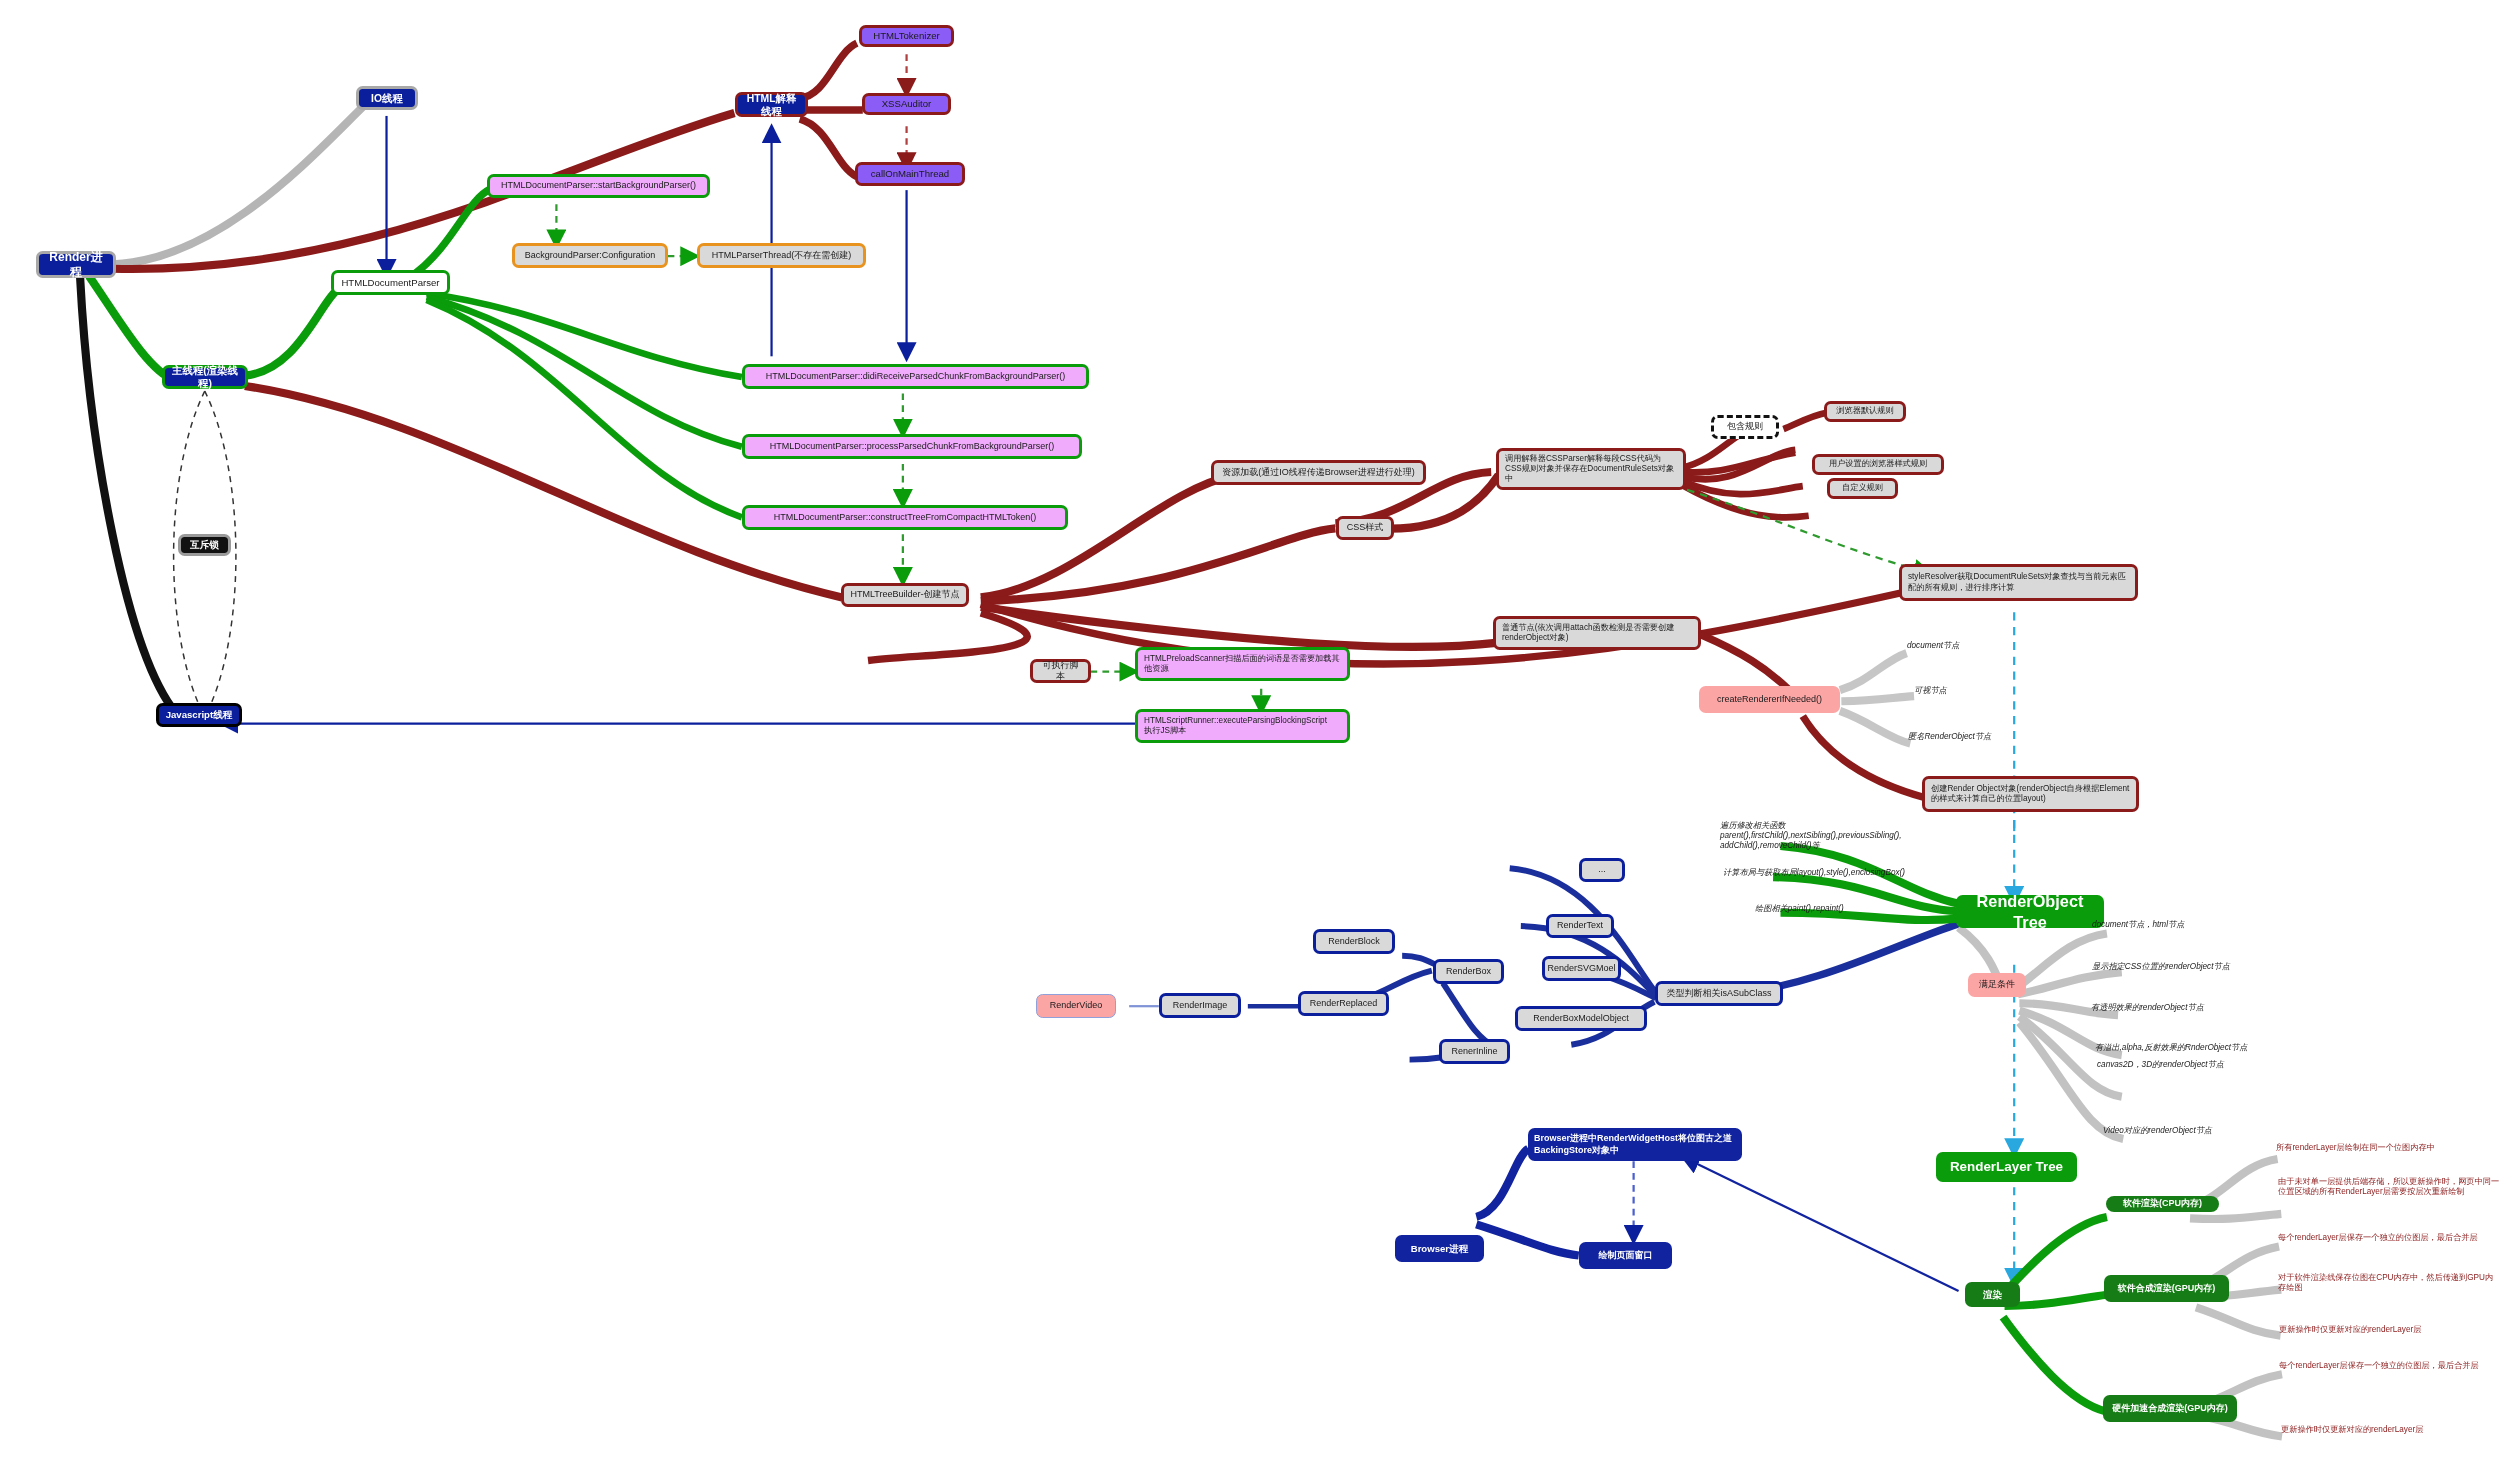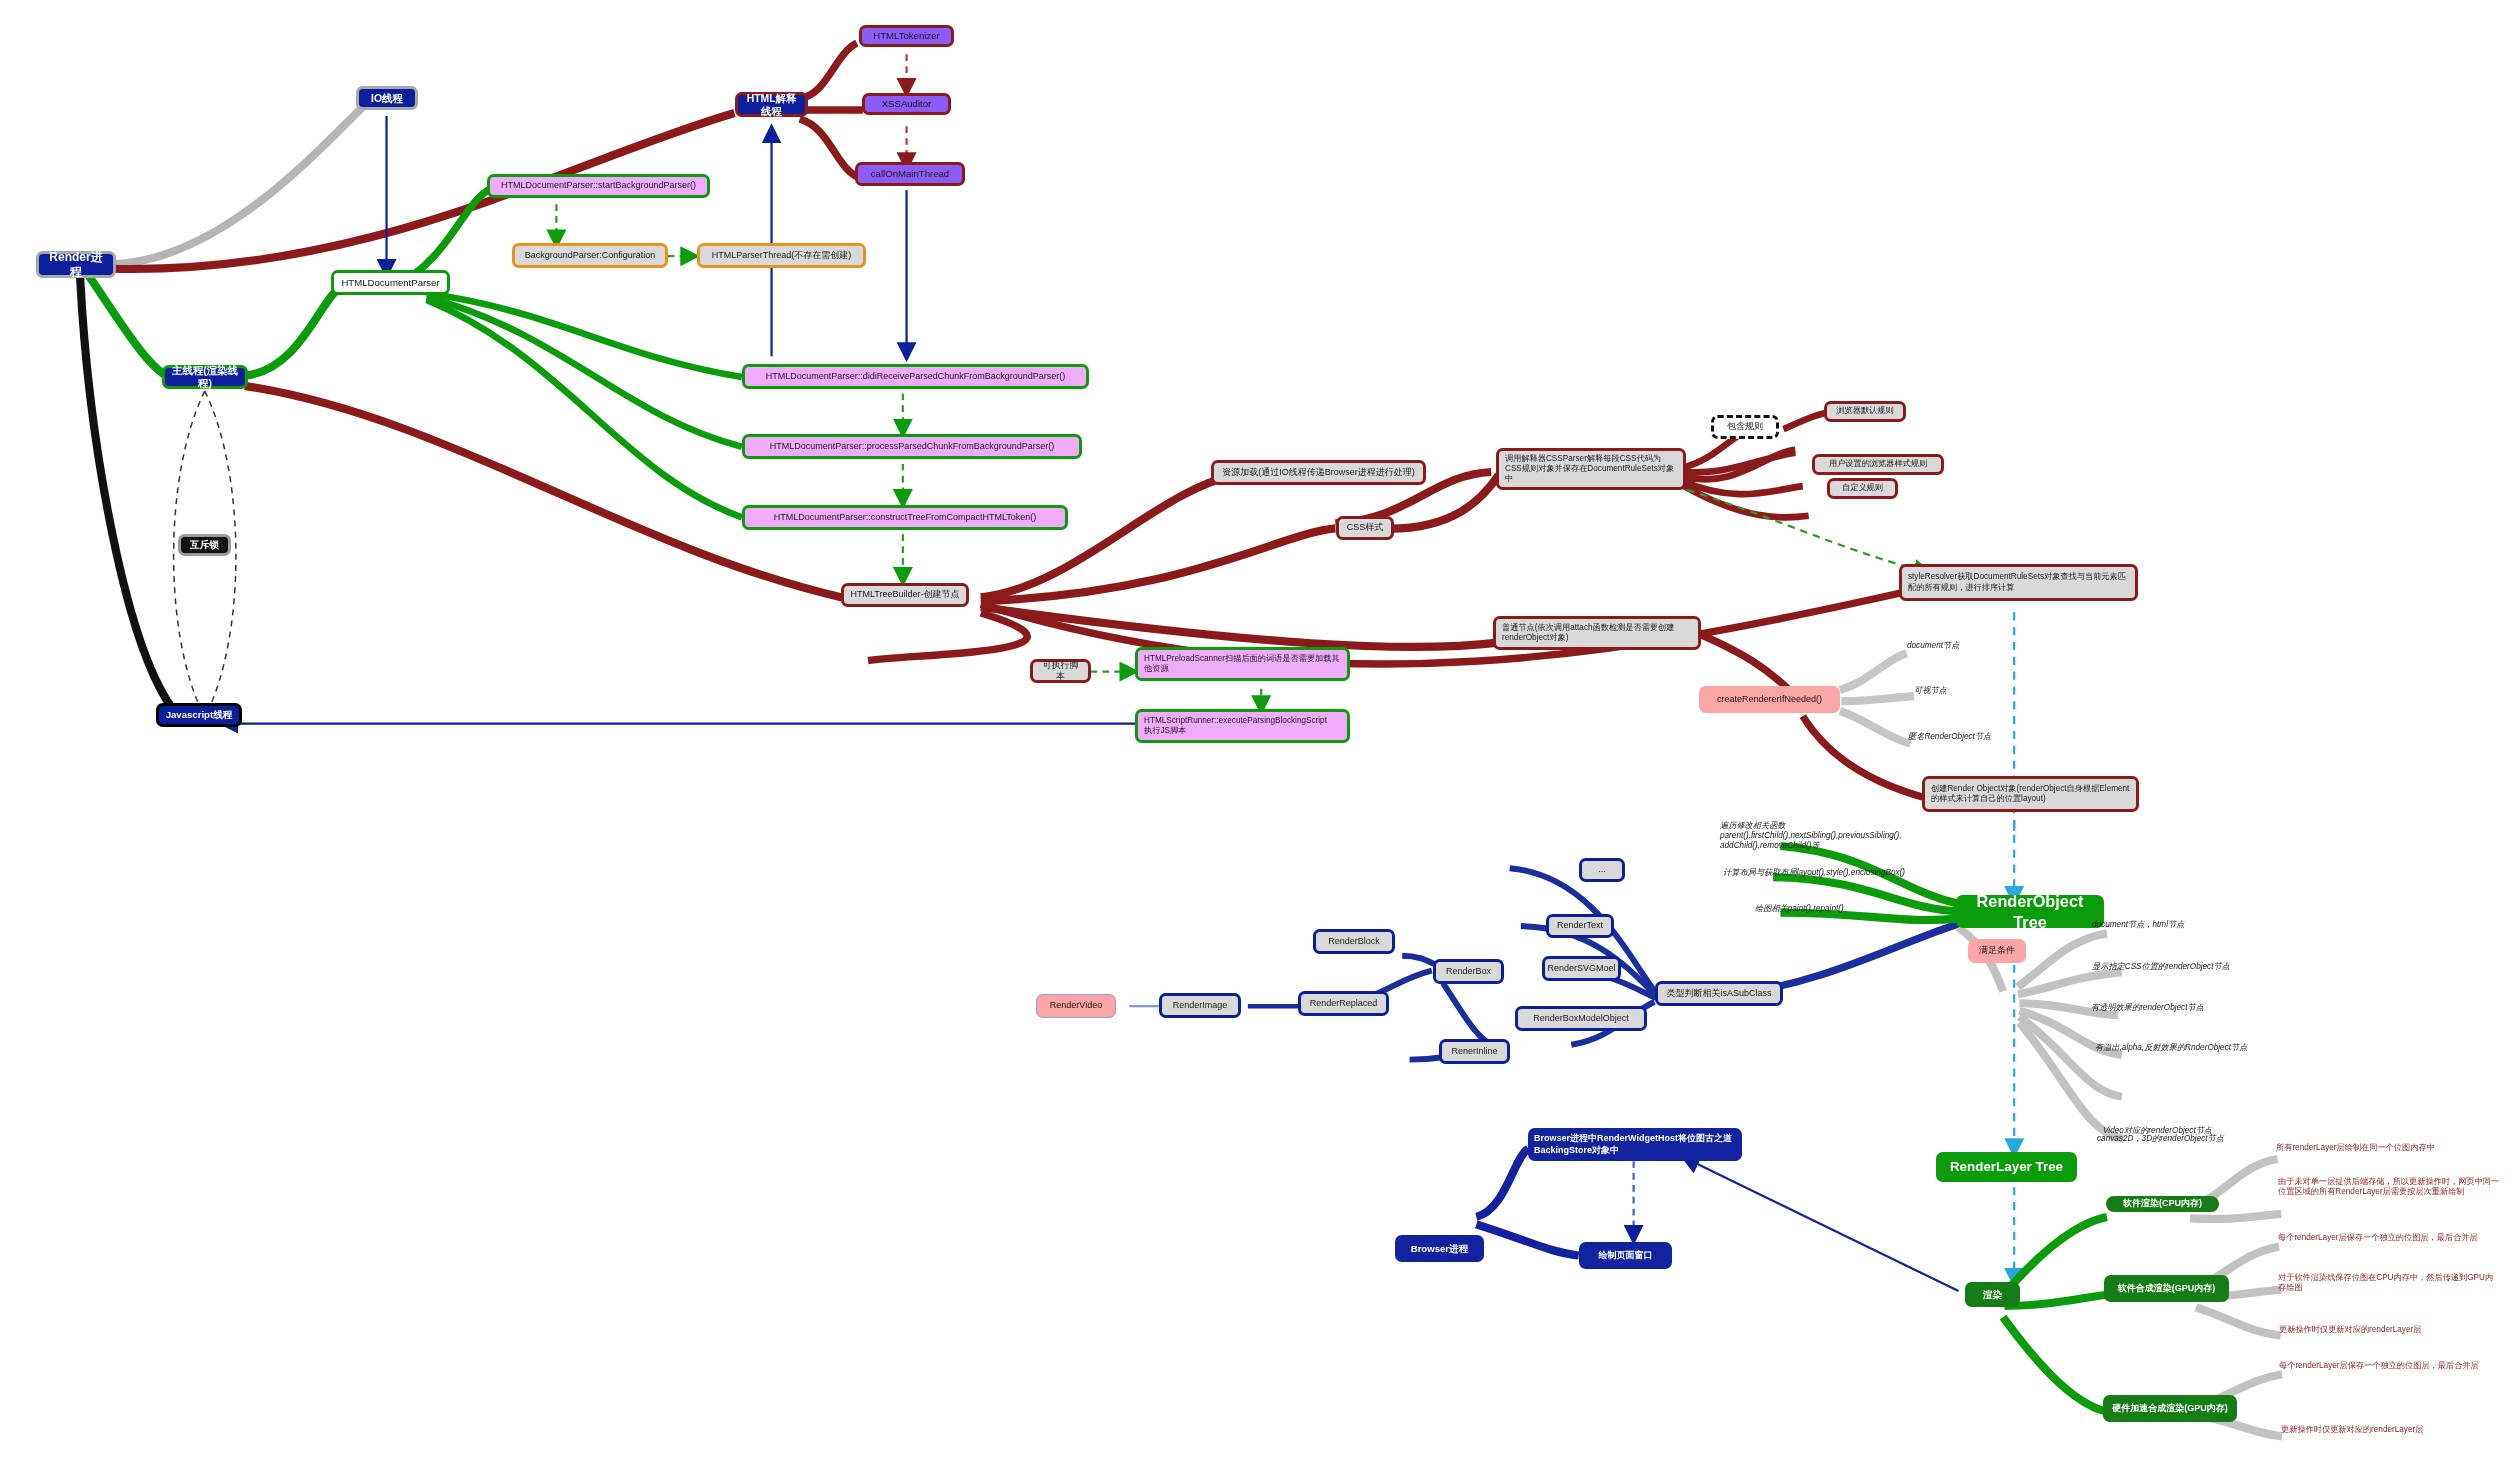--- a/index.html
+++ b/index.html
@@ -335,32 +335,32 @@
     <span>RenderObject Tree</span></div>
 
   <div class="leaf leaf-dark fs11" style="left:1720px;top:821px;width:245px;">遍历修改相关函数
 parent(),firstChild(),nextSibling(),previousSibling(),
 addChild(),removeChild()等</div>
 
   <div class="leaf leaf-dark fs11" style="left:1723px;top:868px;width:245px;">计算布局与获取布局layout(),style(),enclosingBox()</div>
 
   <div class="leaf leaf-dark fs11" style="left:1755px;top:904px;width:208px;">绘图相关paint(),repaint()</div>
 
-  <div class="node n-gray fs12" style="left:1968px;top:939px;width:58px;height:24px;">
+  <div class="node n-gray fs12" style="left:1968px;top:973px;width:58px;height:24px;">
     <span>满足条件</span></div>
 
   <div class="leaf leaf-dark fs11" style="left:2092px;top:920px;width:208px;">document节点，html节点</div>
 
   <div class="leaf leaf-dark fs11" style="left:2092px;top:962px;width:223px;">显示指定CSS位置的renderObject节点</div>
 
   <div class="leaf leaf-dark fs11" style="left:2091px;top:1003px;width:223px;">有透明效果的renderObject节点</div>
 
   <div class="leaf leaf-dark fs11" style="left:2095px;top:1043px;width:237px;">有溢出,alpha,反射效果的RnderObject节点</div>
 
-  <div class="leaf leaf-dark fs11" style="left:2097px;top:1134px;width:223px;">canvas2D，3D的renderObject节点</div>
+  <div class="leaf leaf-dark fs11" style="left:2097px;top:1060px;width:223px;">canvas2D，3D的renderObject节点</div>
 
   <div class="leaf leaf-dark fs11" style="left:2103px;top:1126px;width:223px;">Video对应的renderObject节点</div>
 
   <div class="node n-greenfill fs18" style="left:1936px;top:1152px;width:141px;height:30px;">
     <span>RenderLayer Tree</span></div>
 
   <div class="node n-greenfill2 fs13" style="left:1965px;top:1282px;width:55px;height:25px;">
     <span>渲染</span></div>
 
   <div class="node n-greenfill2 fs12" style="left:2106px;top:1196px;width:113px;height:16px;border-radius:9px;">

